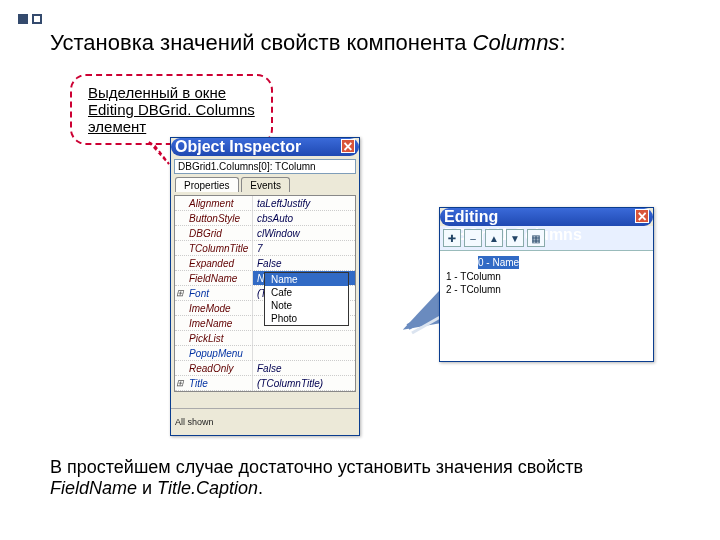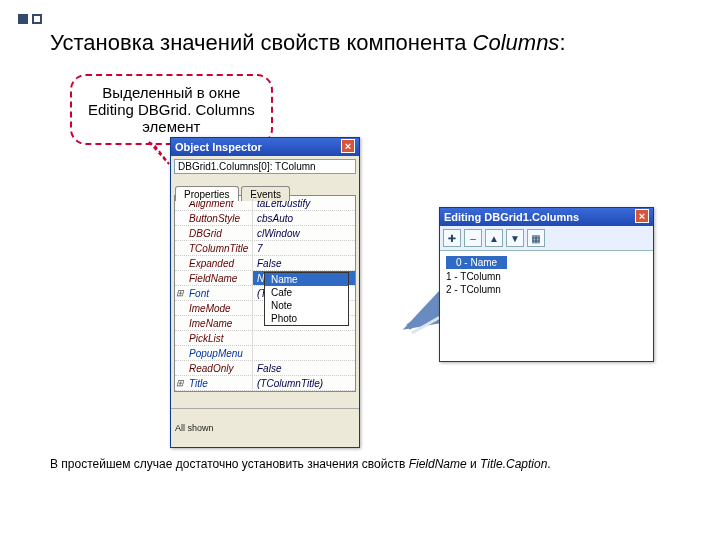--- a/index.html
+++ b/index.html
@@ -19,59 +19,59 @@
   }
   .bullets .filled { background: #344a6d; }
   h1 {
     font-size: 22px; font-weight: normal;
     color: #000; margin-bottom: 18px;
   }
   h1 .italic { font-style: italic; }
   .callout {
     border: 2px dashed #c03; border-radius: 16px;
     padding: 8px 16px; display: inline-block;
-    font-size: 15px; text-align: center;
+    font-size: 15px; 
     color: #000; background: #fff;
-    position: relative; margin-left: 20px;
+    position: relative; margin-left: 20px; text-decoration: underline;
   }
   .callout-tail {
     position: absolute; top: 140px; left: 145px;
     width: 30px; height: 28px; pointer-events:none;
   }
   .main {
     position: relative; height: 300px; margin-top: 2px;
   }
   .win {
     position: absolute;
     border: 1px solid #0a3d8f;
     font-family: Tahoma, sans-serif;
     font-size: 10px;
     background: #ece9d8;
     box-shadow: 1px 1px 3px rgba(0,0,0,0.3);
   }
   .titlebar {
     background: linear-gradient(#3a6ad9, #1f49b2);
     color: #fff; height: 18px; line-height: 18px;
     padding: 0 4px; display: flex; justify-content: space-between;
-    font-size: 11px; font-weight: bold;
+    font-size: 16px; font-weight: bold; border-radius: 9px;
   }
   .closebtn {
     background: #d9553a; color: #fff;
     width: 14px; height: 14px; line-height: 13px;
     text-align: center; border: 1px solid #fff;
     margin-top: 1px; cursor: pointer;
   }
   .sel { background:#fff; border:1px solid #7e9db9; padding:1px 3px; margin:3px; font-size:10px; }
   .tabs { position:relative; height:18px; margin:2px 4px 0 4px; }
   .tab {
     display:inline-block; padding:2px 8px 1px 8px;
     border:1px solid #888; border-bottom:none;
     background:#ece9d8; font-size:10px;
     border-radius:3px 3px 0 0; cursor:pointer;
-    position:relative; top:9px;
+    position:relative; top:0;
   }
   .tab.active { background:#fdfdfb; z-index:2;}
   .proplist {
     background:#fdfdfb; border:1px solid #888;
     margin:0 3px 16px 3px;
     font-style:italic;
   }
   .prop {
     display:flex; height:15px; line-height:15px;
     border-bottom:1px dotted #ccc;
@@ -88,39 +88,39 @@
   .pval { flex:1; padding-left:4px; color:#000050; }
   .pval.selected {
     background:#316ac5; color:#fff;
   }
   .dropdown {
     position:absolute; background:#fff; border:1px solid #333;
     font-size:10px; z-index:5;
   }
   .dropdown div { padding:1px 6px; }
   .dropdown .hl { background:#316ac5; color:#fff; }
-  .statusbar { padding:14px 4px; font-size:9px; color:#222; border-top:1px solid #aaa;}
+  .statusbar { padding:8px 4px; font-size:9px; color:#222; border-top:1px solid #aaa;}
   .ed .toolbar {
     background:#e8f0ff; border-bottom:1px solid #9bb; padding:3px;
     display:flex; gap:3px;
   }
   .ed .tbbtn {
     width:18px; height:18px; border:1px solid #8aa;
     background:#f4faff; display:flex; align-items:center; justify-content:center;
     font-size:10px; color:#246; cursor:pointer;
   }
   .ed .list { background:#fff; padding:4px 6px; font-size:10px;
     height:110px;}
   .ed .list .item { padding:1px 0; }
-  .ed .list .hl { background:#316ac5; color:#fff; padding:1px 10px; display:inline-block;}
+  .ed .list .hl { background:#316ac5; color:#fff; padding:1px 0; display:inline-block;margin-left:32px;}
   .arrow {
     position:absolute; left:350px; top:120px;
   }
   .footer {
-    font-size: 12px; color:#000; margin-top: 10px;
+    font-size: 18px; color:#000; margin-top: 10px;
   }
   .footer .it { font-style: italic; }
 </style>
 </head>
 <body>
 
 
 
 <div class="bullets">
   <span class="filled"></span><span></span>

